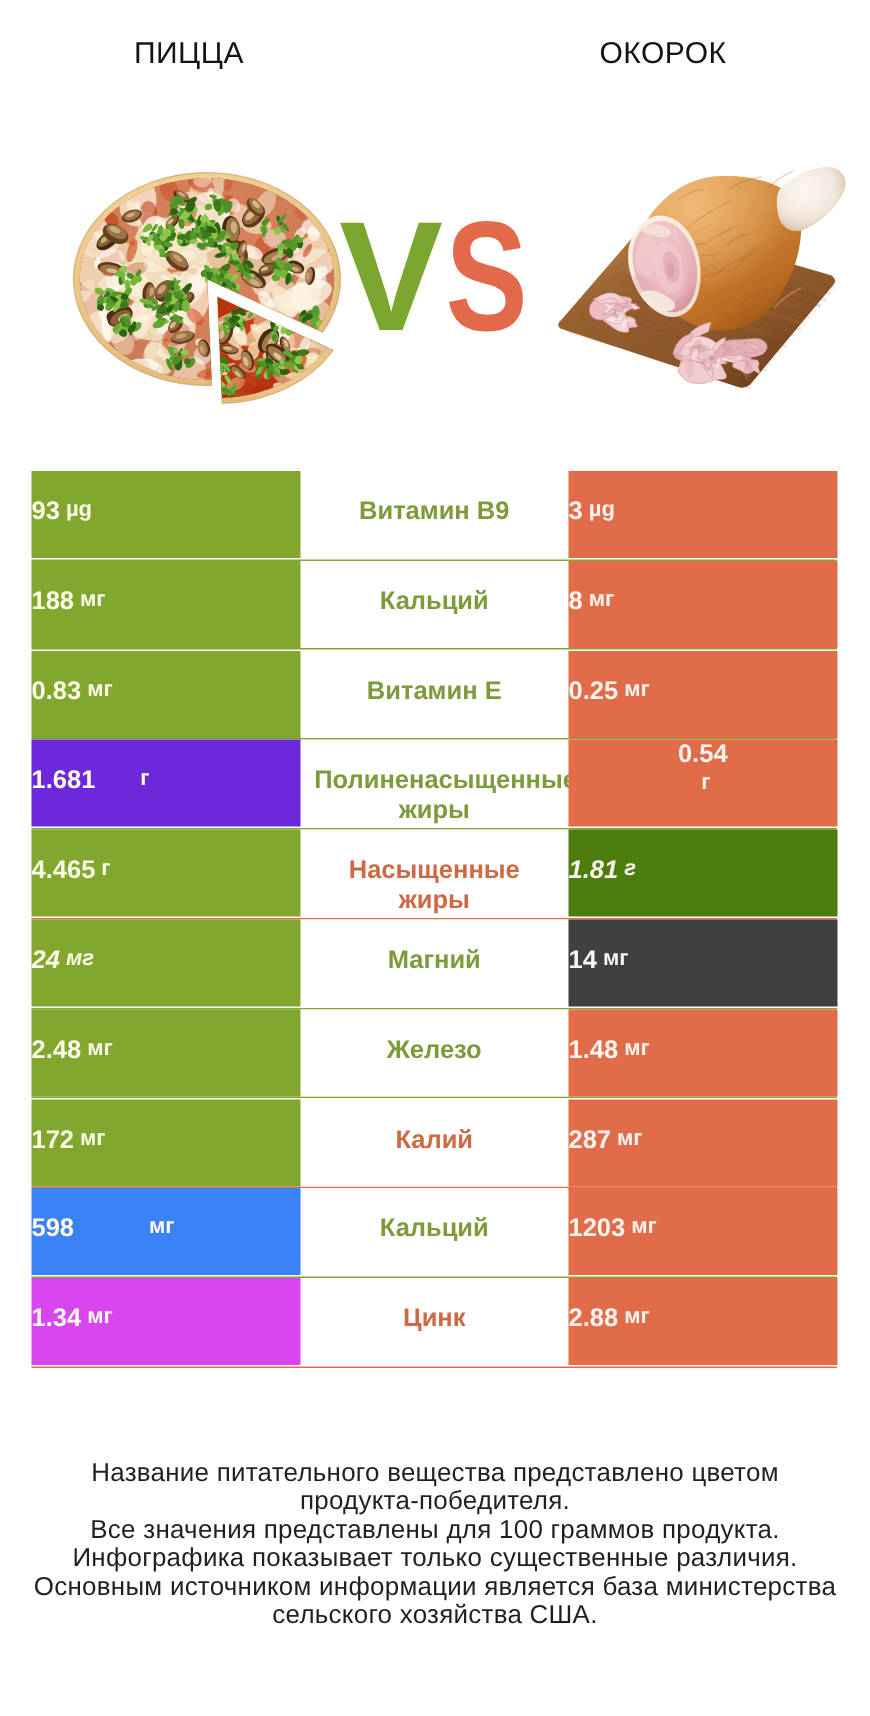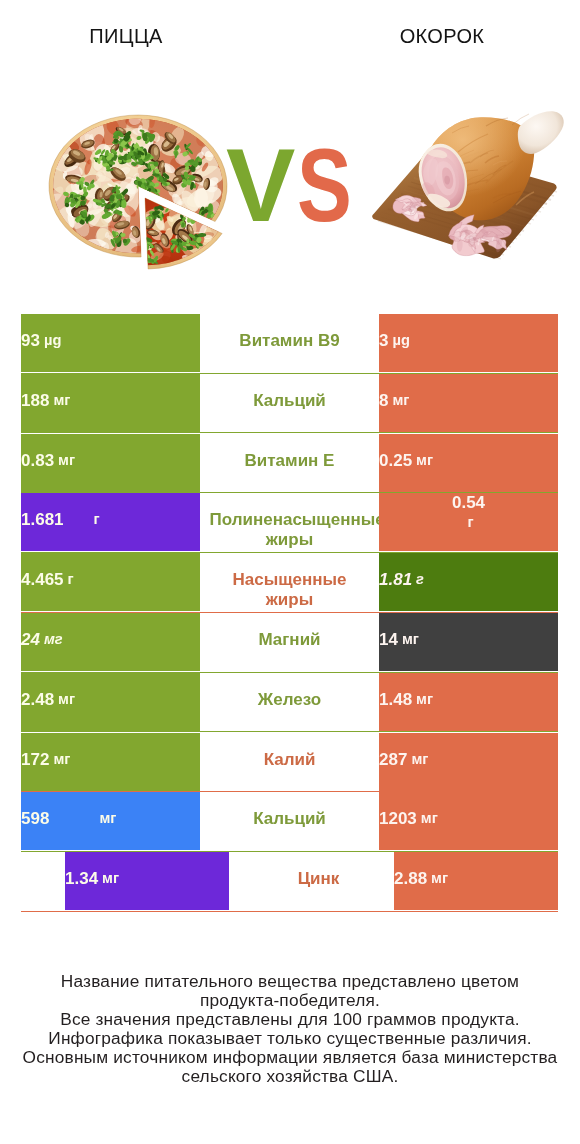--- a/index.html
+++ b/index.html
@@ -1105,21 +1105,21 @@
         <div class="cell m" style="color: rgb(126, 154, 58);">
           <span>Кальций</span>
         </div>
         <div class="cell r" style="background: rgb(224, 108, 73);">
           <span class="num">1203</span>
           <span class="unit">мг</span>
         </div>
         <div class="rule" style="background: rgb(130, 167, 47);"></div>
       </div>
       <div class="row">
-        <div class="cell l" style="background: #6d28d9; margin-left: 44px;">
+        <div class="cell l" style="background: #d946ef;">
           <span class="num">1.34</span>
           <span class="unit">мг</span>
         </div>
         <div class="cell m" style="color: rgb(204, 106, 69);">
           <span>Цинк</span>
         </div>
         <div class="cell r" style="background: rgb(224, 108, 73);">
           <span class="num">2.88</span>
           <span class="unit">мг</span>
         </div>

